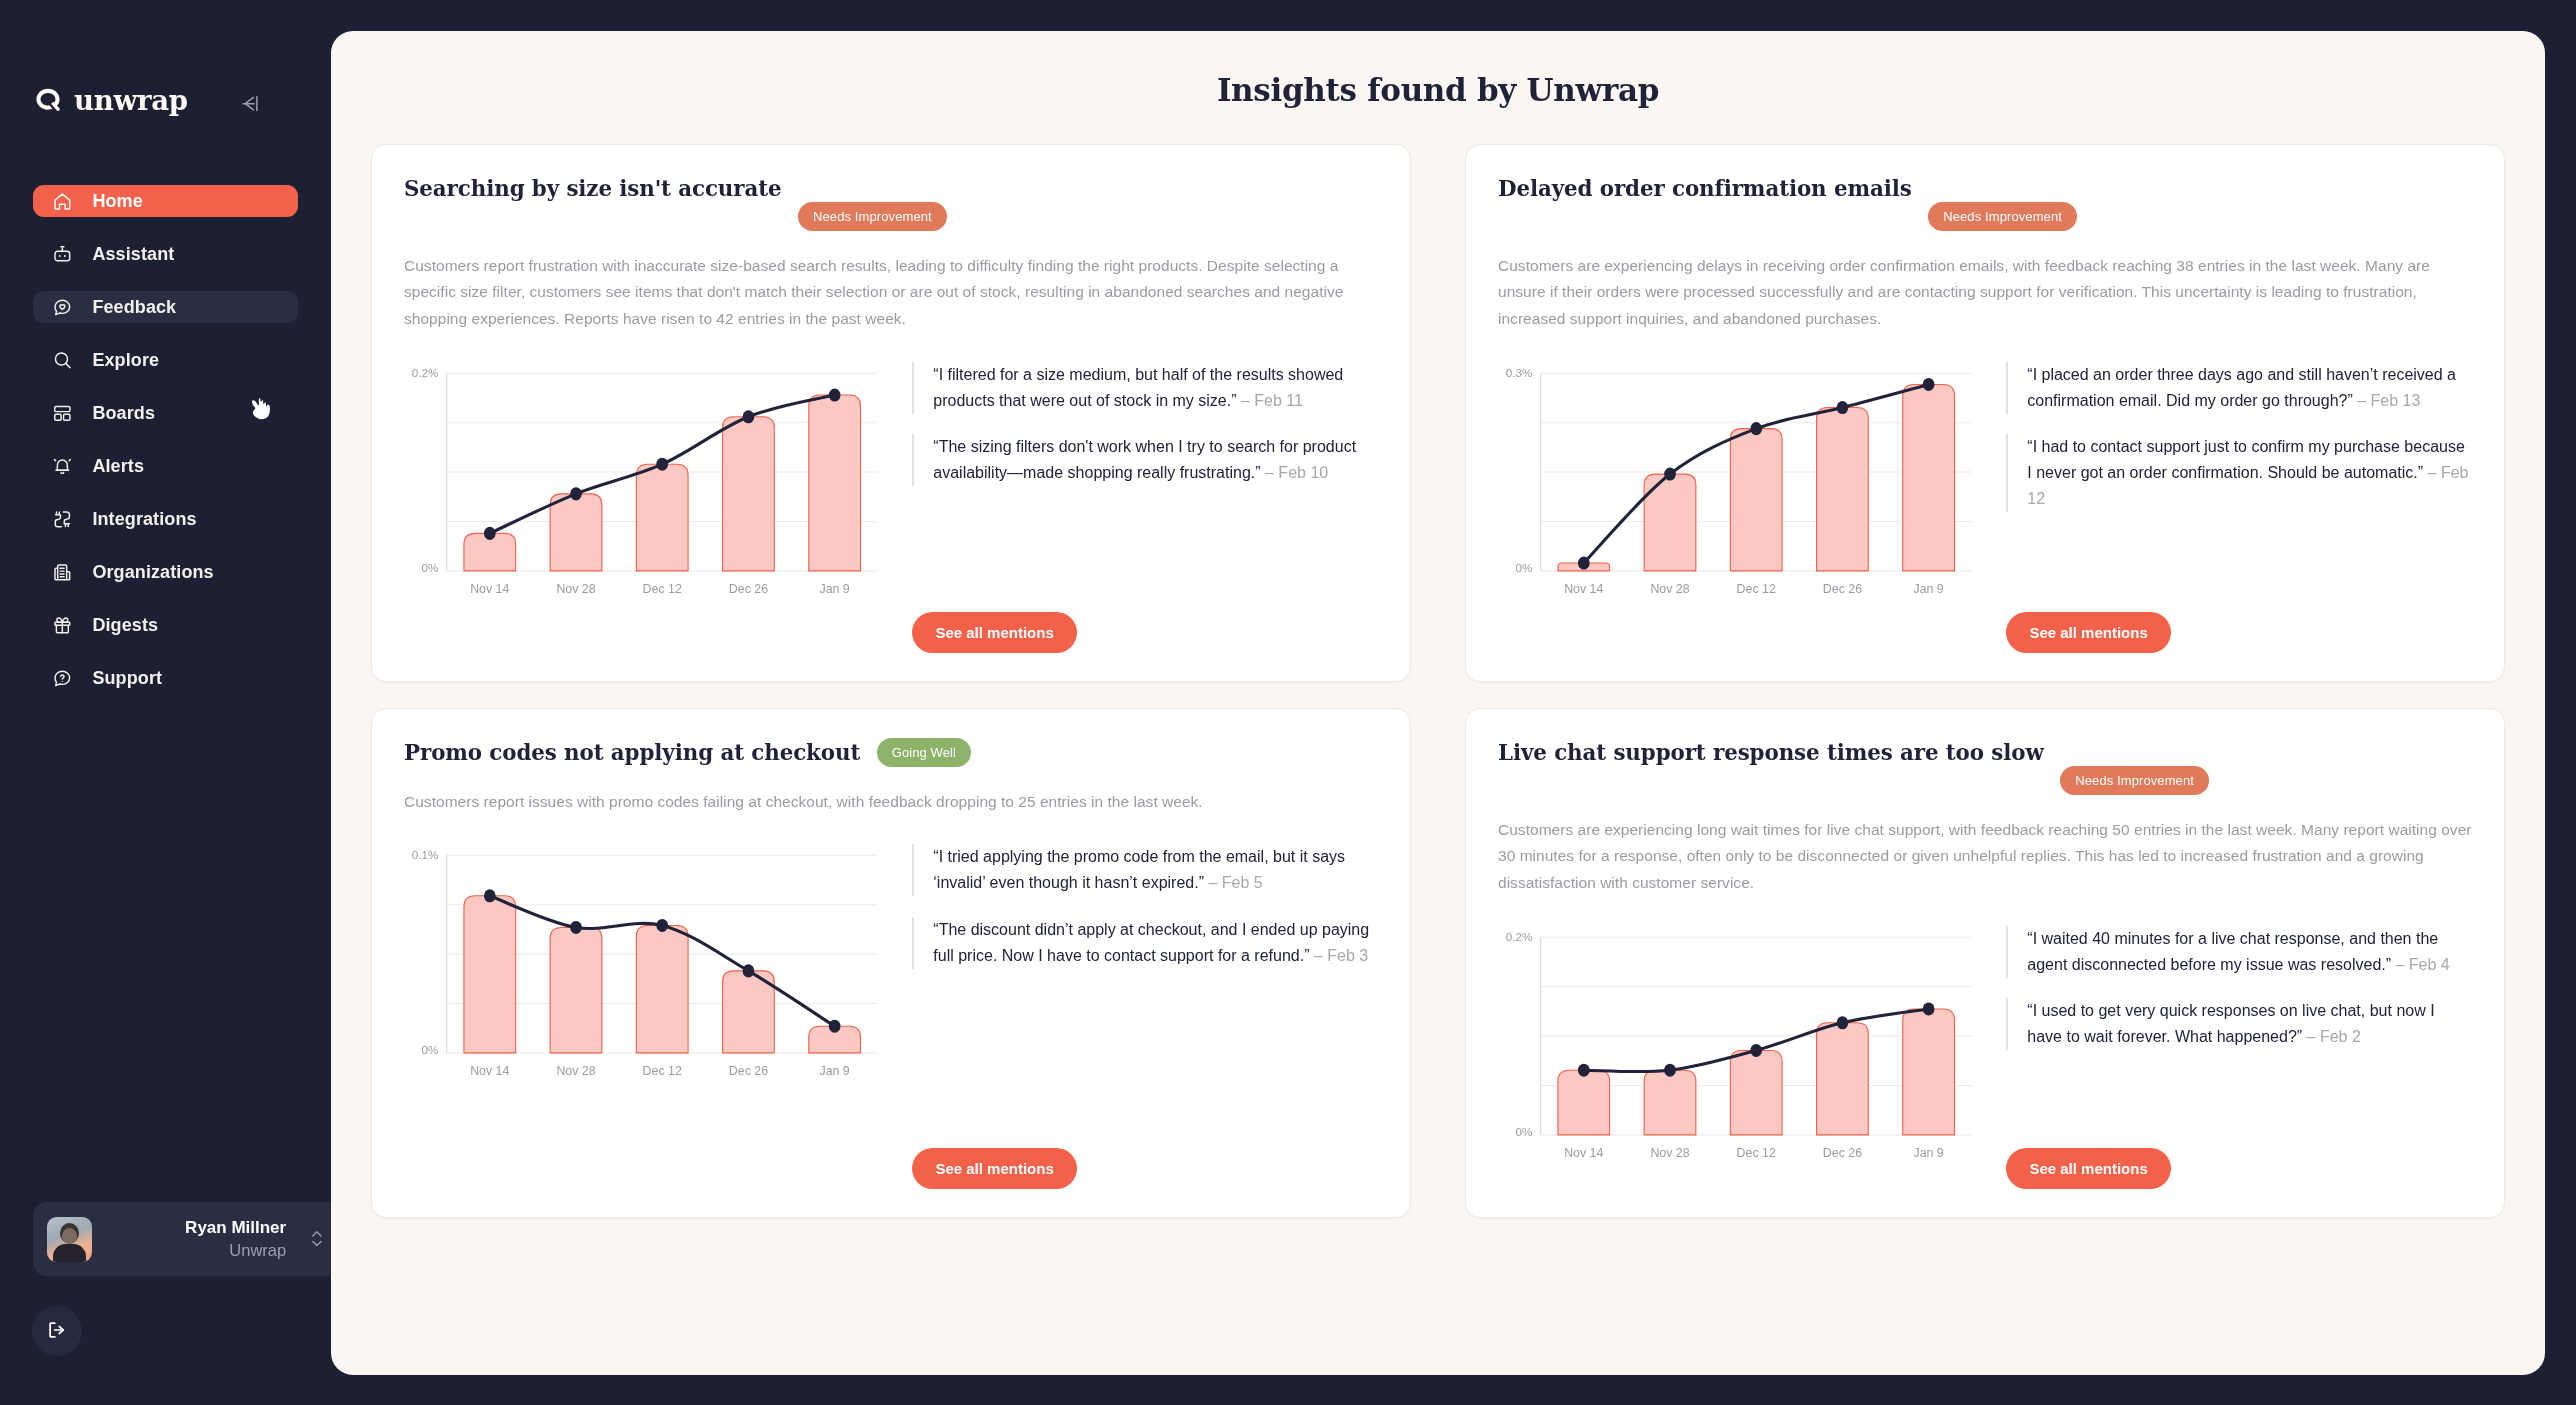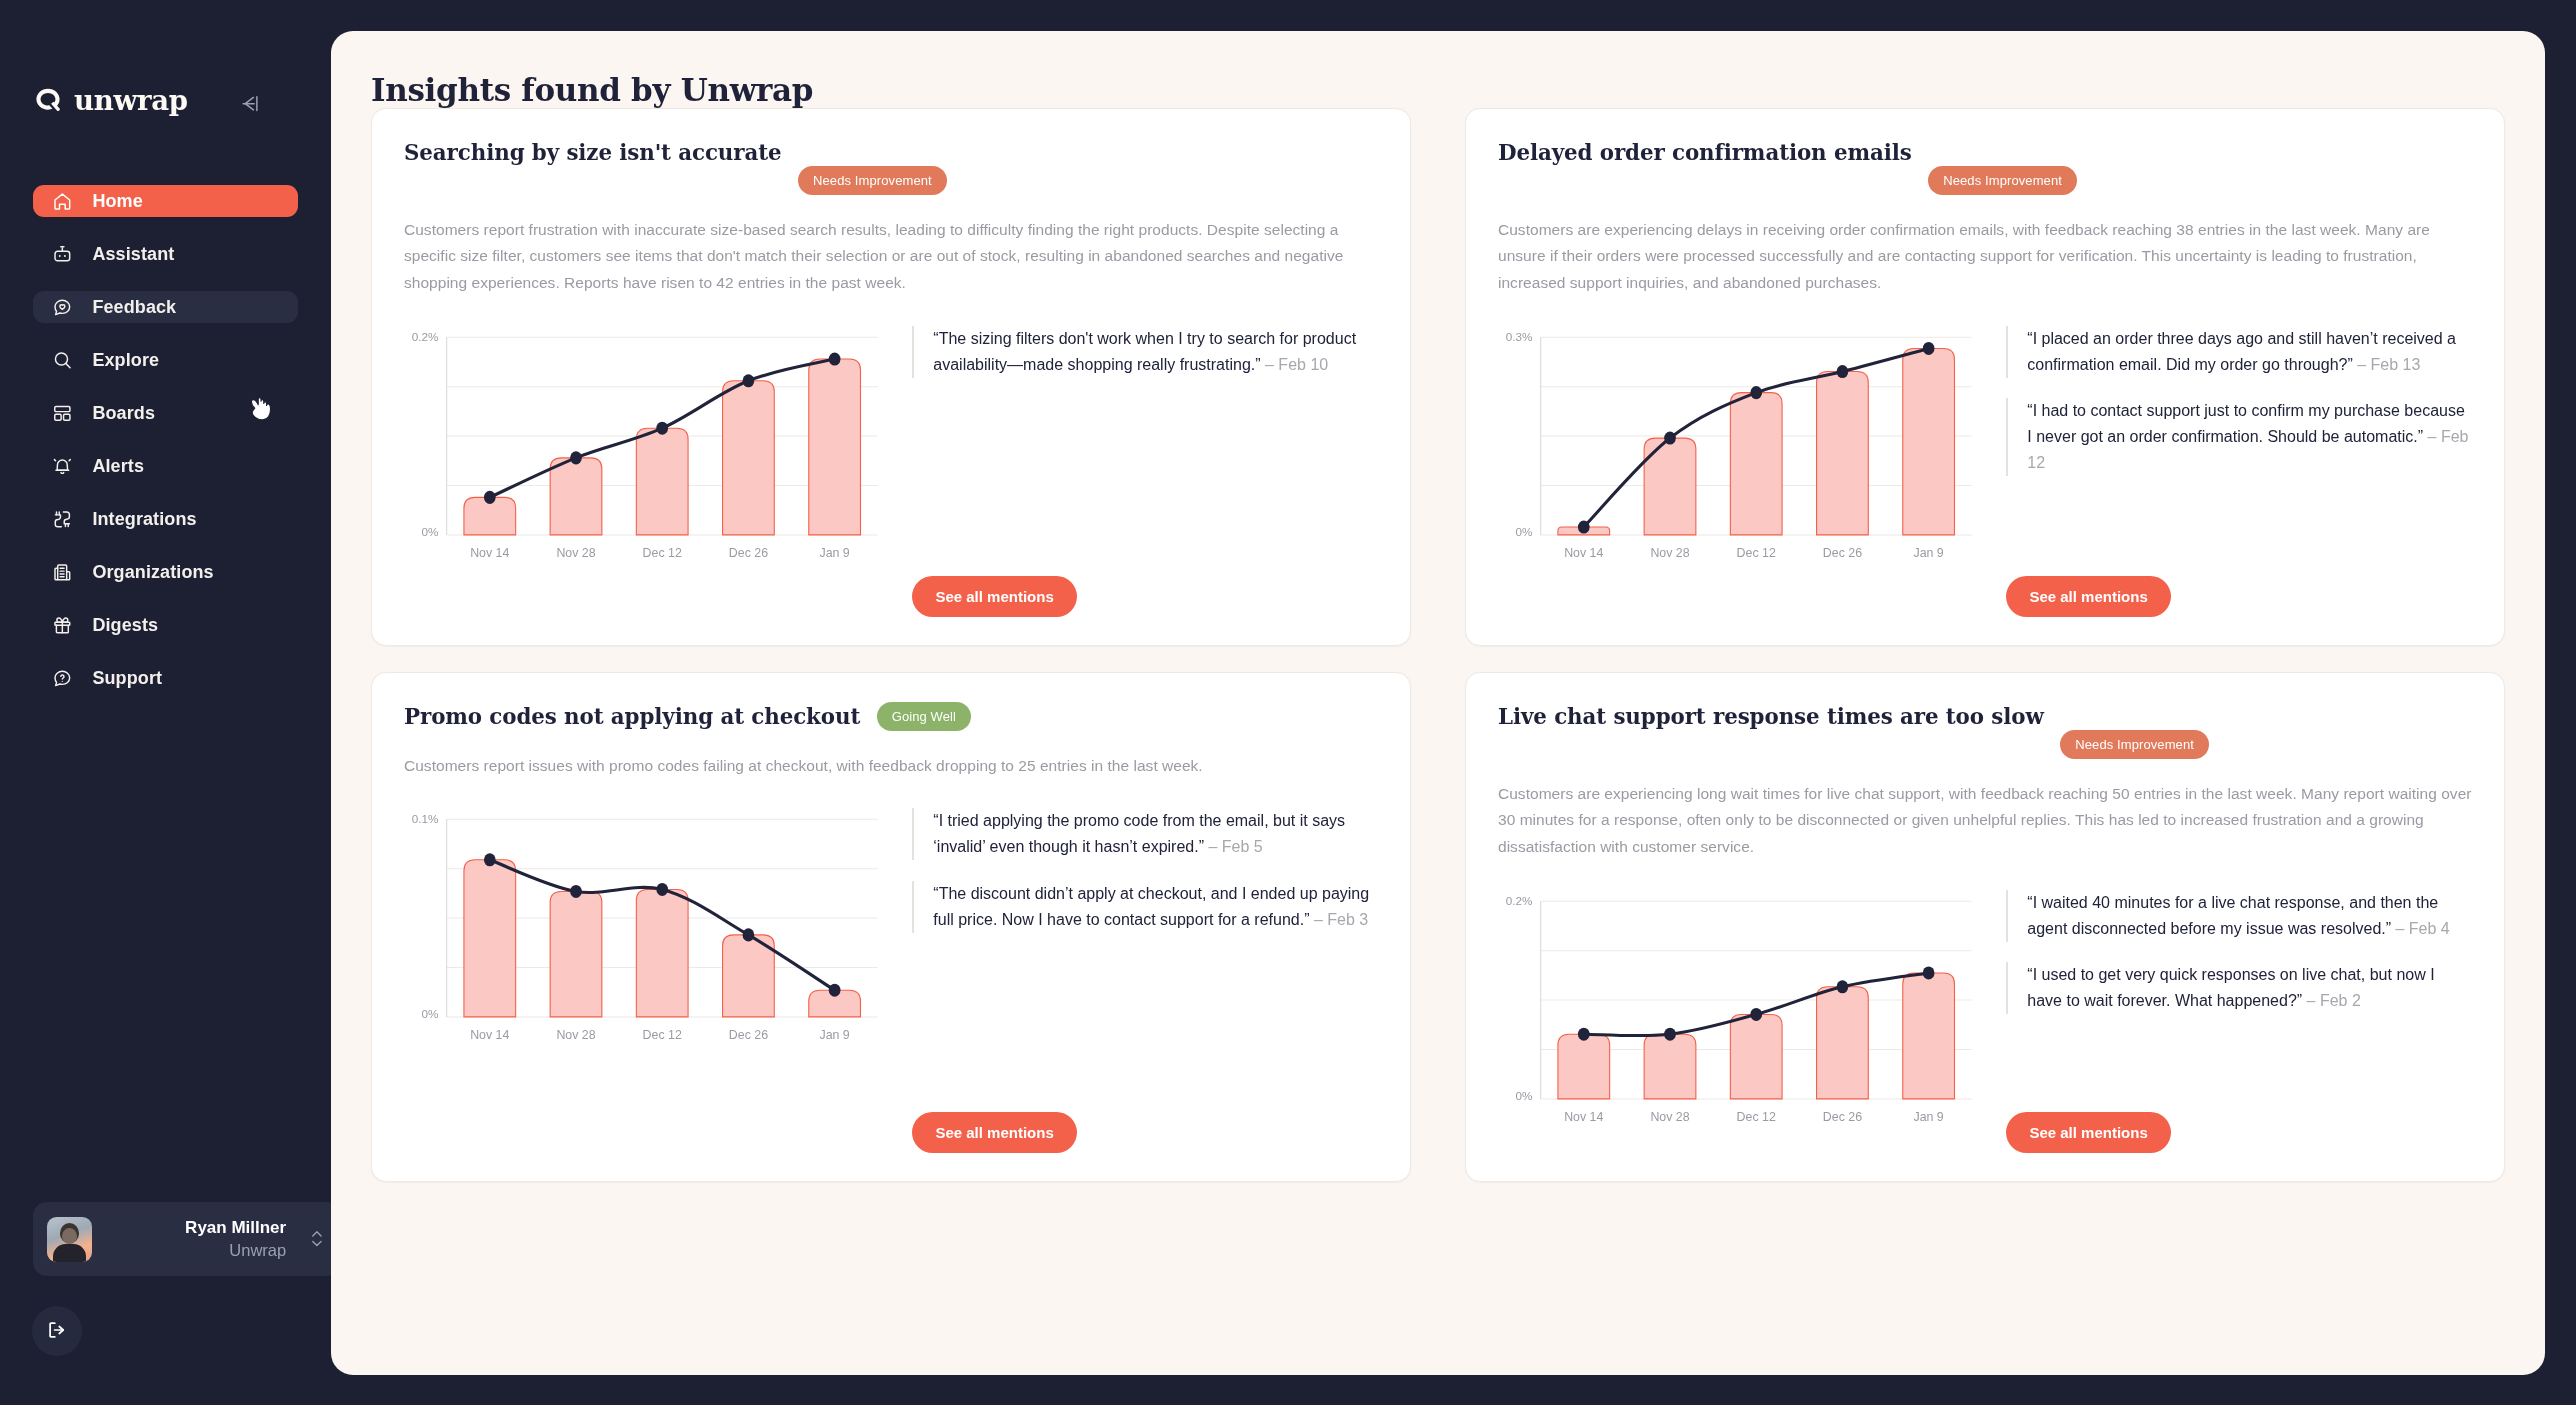--- a/index.html
+++ b/index.html
@@ -76,21 +76,21 @@
   
   .main-wrap { flex: 1 1 auto; position: relative; padding: 31px 31px 31px 0; }
   .panel {
     width: 100%; height: 100%;
     background: #fbf6f1; border-radius: 22px;
     padding: 41px 40px 0 40px; overflow: hidden; position: relative;
   }
   .page-title {
     font-family: "DejaVu Serif", serif;
     font-size: 31px; font-weight: 700; color: #1f2238;
-    letter-spacing: -0.3px; 
+    letter-spacing: -0.3px; margin-bottom: 36px; text-align: center;
   }
 
   .grid {
     display: grid; grid-template-columns: 1fr 1fr;
     gap: 26px 54px;
   }
   .card {
     background: #ffffff; border-radius: 15px;
     border: 0.7px solid #efe9e3;
     padding: 29px 32px 27.6px 32px;
@@ -355,20 +355,24 @@
                     <text x="249.79999999999998" y="335" text-anchor="middle" font-family="Liberation Sans, sans-serif" font-size="18" fill="#9b9aa3">Nov 28</text>
                     <text x="375" y="335" text-anchor="middle" font-family="Liberation Sans, sans-serif" font-size="18" fill="#9b9aa3">Dec 12</text>
                     <text x="500.20000000000005" y="335" text-anchor="middle" font-family="Liberation Sans, sans-serif" font-size="18" fill="#9b9aa3">Dec 26</text>
                     <text x="625.4" y="335" text-anchor="middle" font-family="Liberation Sans, sans-serif" font-size="18" fill="#9b9aa3">Jan 9</text>
                   </svg>
                 </div>
             </div>
             <div class="quotes-col">
               <div class="quotes-inner">
                 <div class="quote">
+                  <span>“I filtered for a size medium, but half of the results showed products that were out of stock in my size.”</span>
+                  <span class="date">– Feb 11</span>
+                </div>
+                <div class="quote">
                   <span>“The sizing filters don't work when I try to search for product availability—made shopping really frustrating.”</span>
                   <span class="date">– Feb 10</span>
                 </div>
               </div>
               <button class="see-all">See all mentions</button>
             </div>
           </div>
         </article>
 
         <article class="card">

